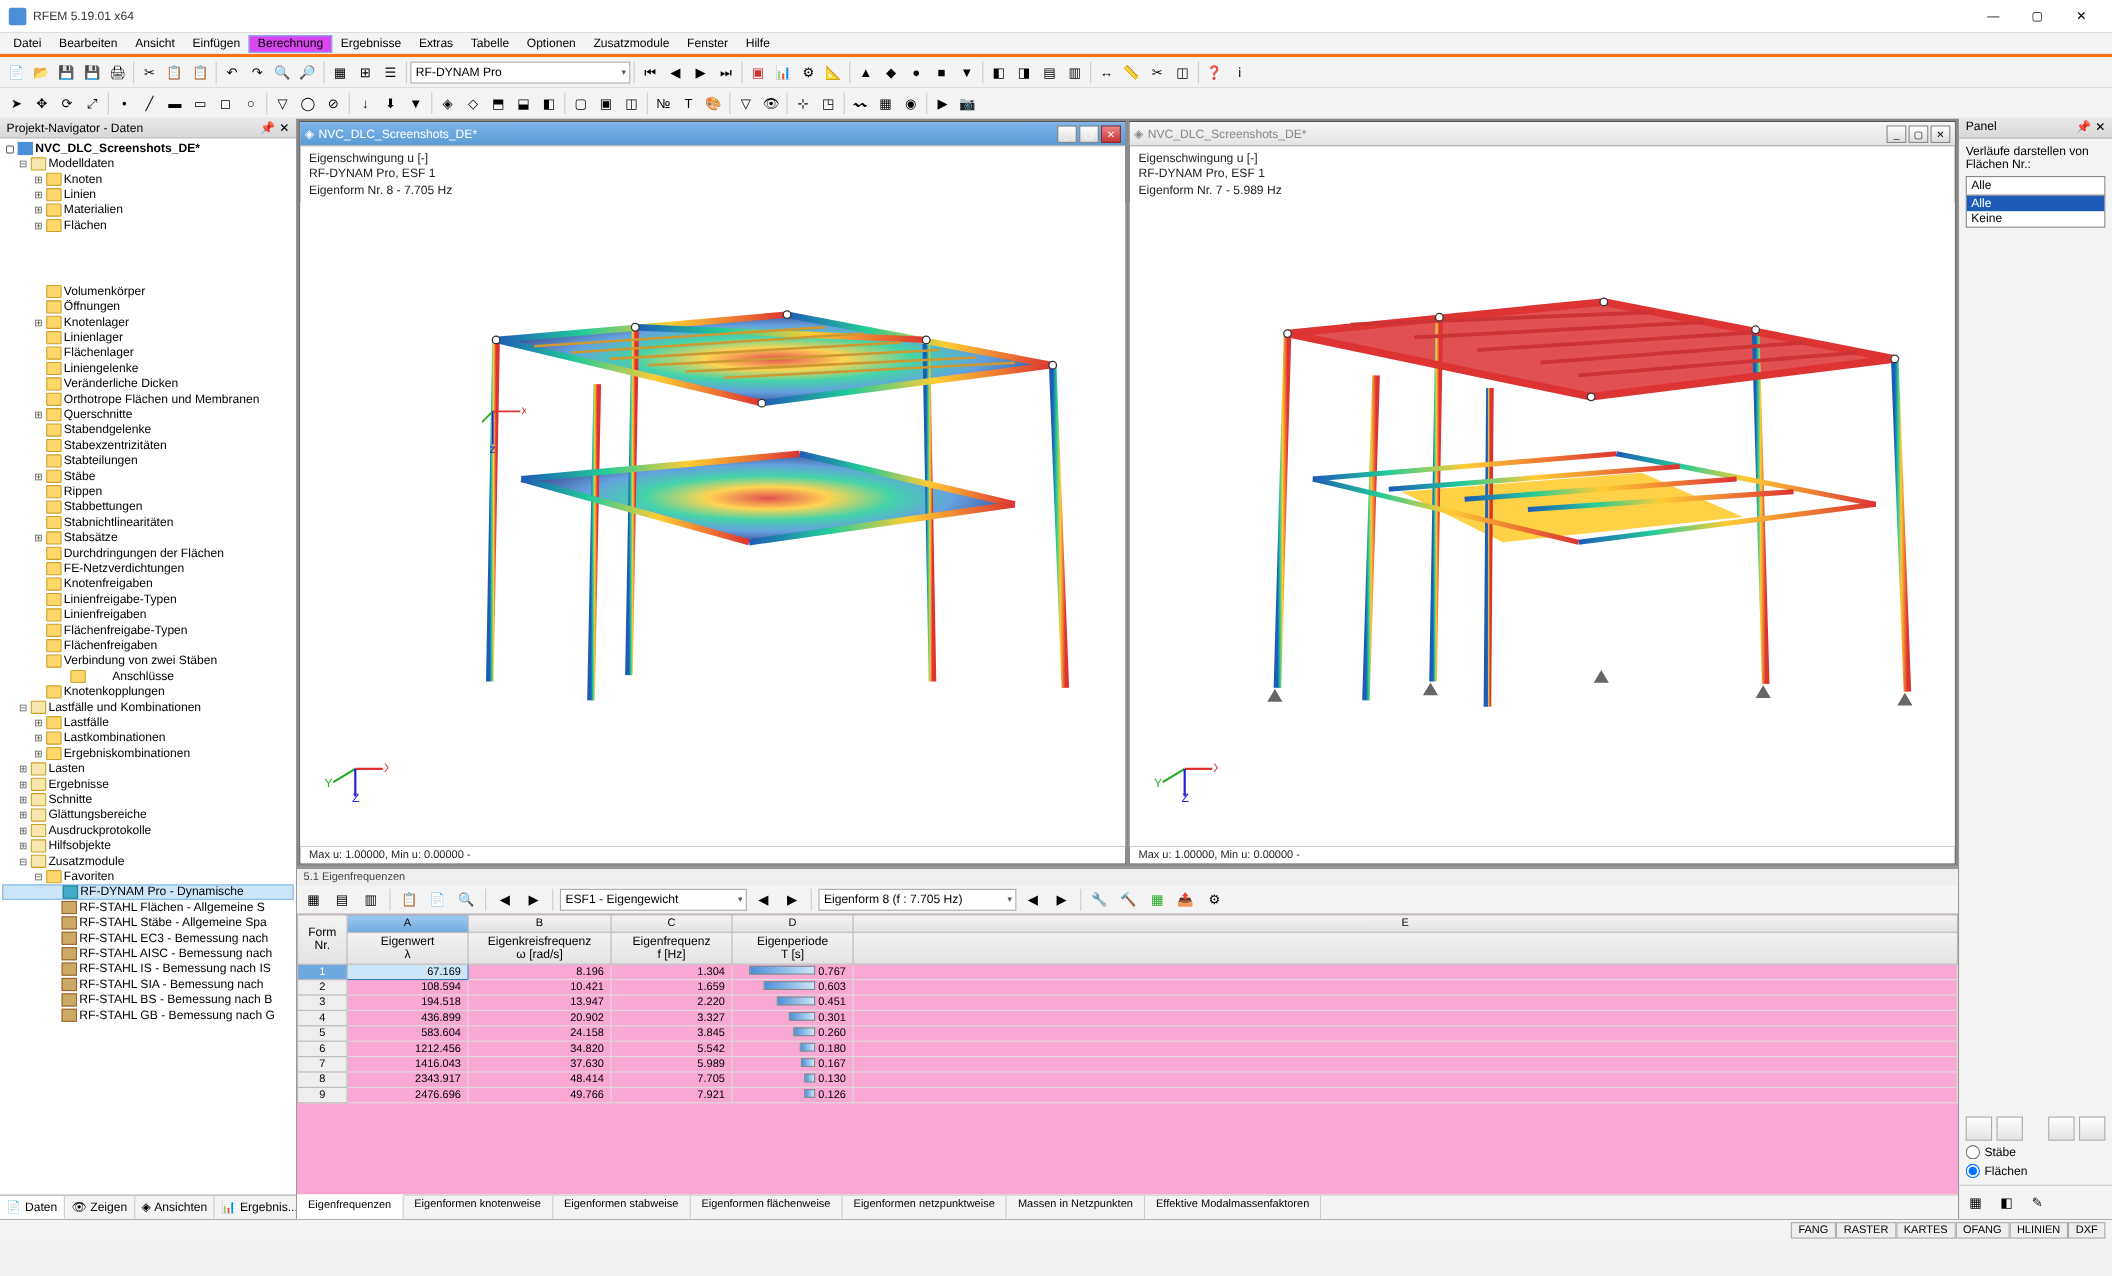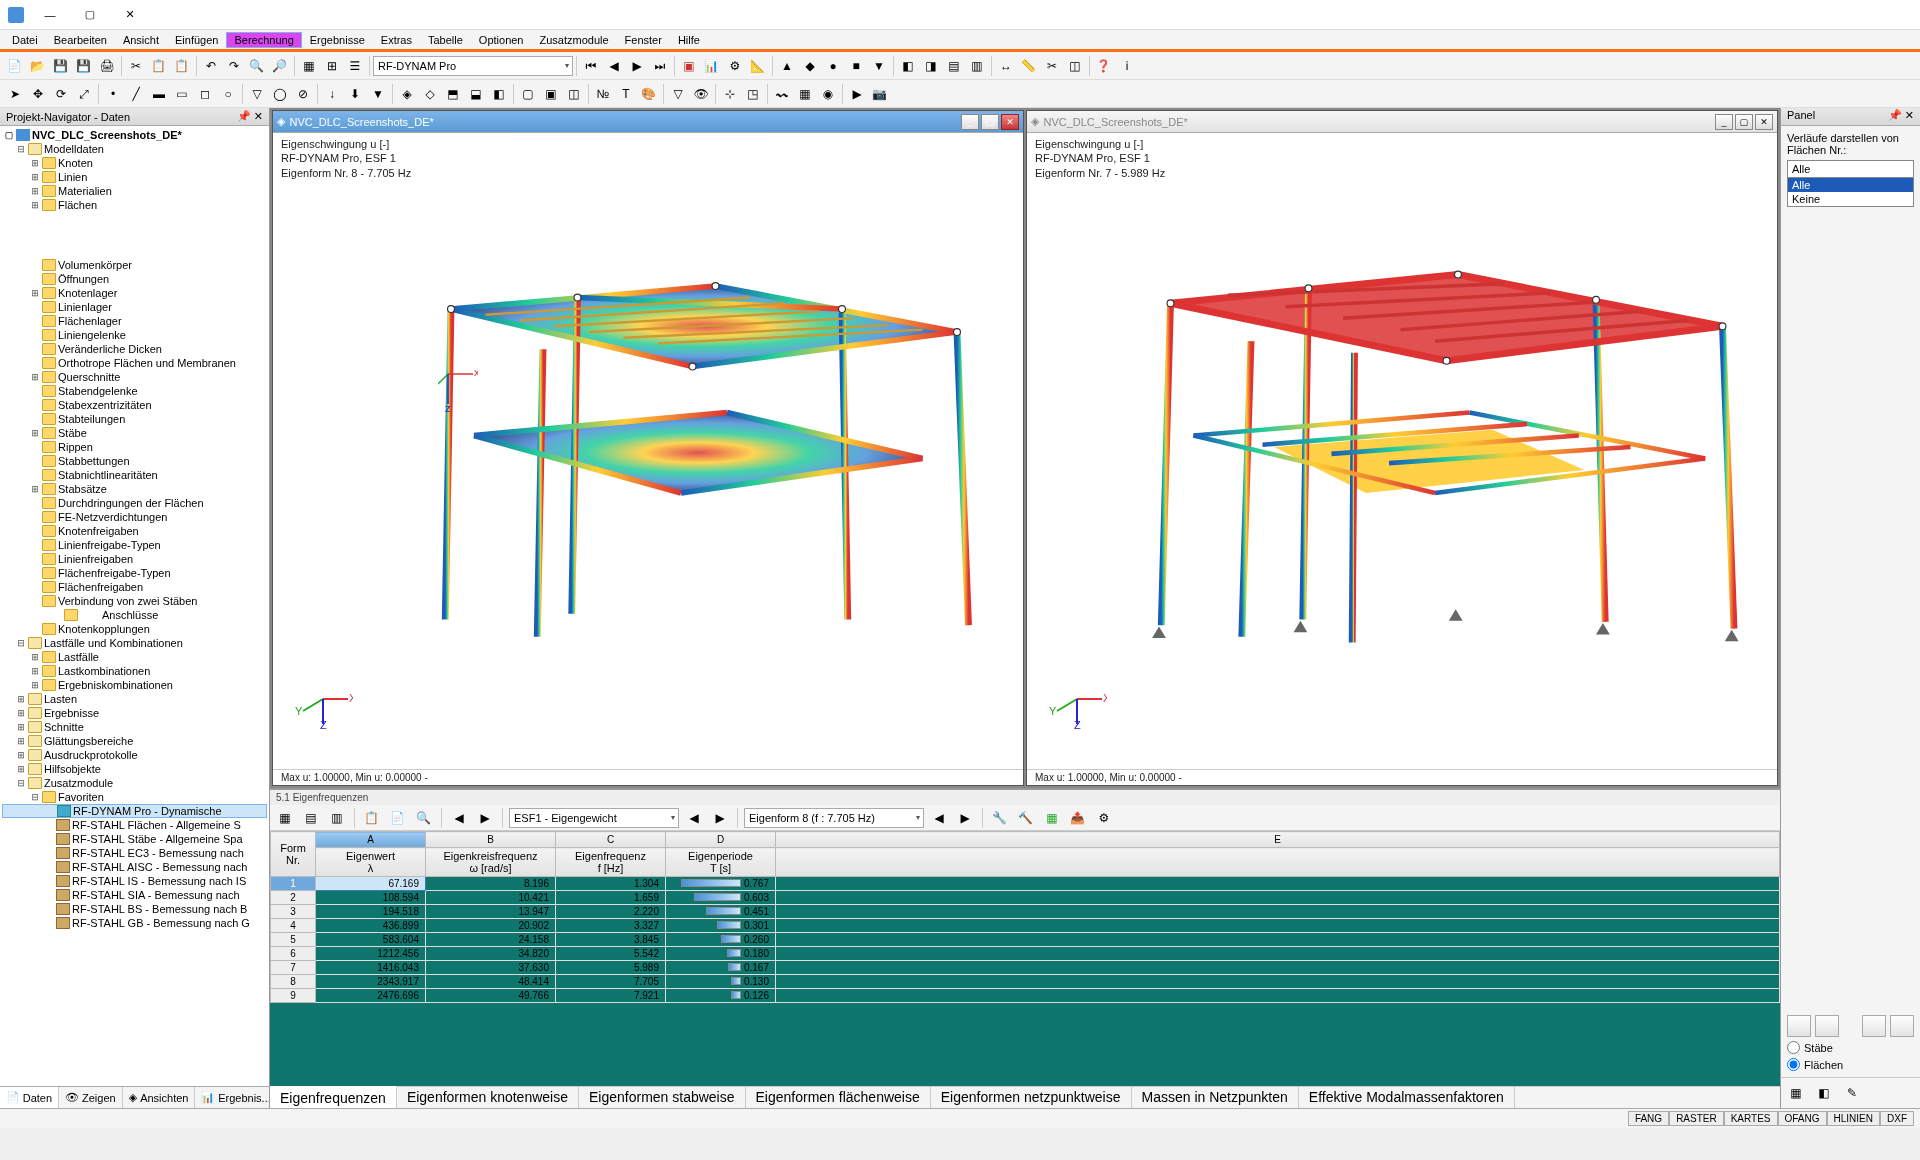--- a/index.html
+++ b/index.html
@@ -38,30 +38,30 @@
 .vbtn { width: 18px; height: 16px; border: 1px solid #888; background: linear-gradient(#fff,#ddd); margin-left: 2px; font-size: 9px; display:flex; align-items:center; justify-content:center; cursor:pointer;}
 .vbtn.close { background: linear-gradient(#e88,#c33); color:#fff; border-color:#922;}
 .vinfo { padding: 4px 8px; font-size: 10px; line-height: 1.3; color: #222; }
 .vcanvas { flex: 1; position: relative; background: #fff; }
 .vaxis { position: absolute; bottom: 40px; left: 20px; width: 60px; height: 60px; }
 .vfooter { padding: 2px 8px; font-size: 10px; border-top: 1px solid #ccc; color: #222; }
 .structural-model { position: absolute; top: 10px; left: 40px; right: 20px; bottom: 80px; }
 .tablearea { flex: 1; background: #f4f4f4; border-top: 2px solid #999; display: flex; flex-direction: column; }
 .table-caption { padding: 2px 6px; font-size: 10px; color: #444; background: #eee; }
 .table-toolbar { height: 26px; display: flex; align-items: center; padding: 2px 4px; gap: 4px; background: #f4f4f4; border-bottom: 1px solid #ccc; }
-.table-grid { flex:1; overflow:auto; background:#0f766e;}
+.table-grid { flex:1; overflow:auto; background:#f9a8d4;}
 .table-grid table { border-collapse: collapse; width: 100%; }
 .table-grid th { background: linear-gradient(#f3f3f3,#e3e3e3); border: 1px solid #bbb; padding: 2px 4px; font-weight: normal; font-size: 10px; }
 .table-grid th.colA { background: linear-gradient(#9ecbf2,#6fa8dc); }
 .table-grid td { border: 1px solid #ddd; padding: 1px 6px; text-align: right; font-size: 10px; }
 .table-grid td.rowhdr { background: #eee; text-align: center; border: 1px solid #bbb; }
 .table-grid tr.selrow td.rowhdr { background: #6fa8dc; color: #fff; }
 .table-grid tr.selrow td.cellA { background: #cde6f7; border: 1px solid #3a7abd; }
 .table-tabs { height: 22px; background: #f4f4f4; display: flex; border-top: 1px solid #ccc; }
-.table-tab { padding: 2px 10px; border-right: 1px solid #ccc; font-size: 14px; cursor: pointer; }
+.table-tab { padding: 2px 10px; border-right: 1px solid #ccc; font-size: 10px; cursor: pointer; }
 .table-tab.active { background: #fff; border-top: 2px solid #fff; margin-top: -1px; }
 .panel { width: 140px; background: #f4f4f4; border-left: 1px solid #999; display: flex; flex-direction: column; }
 .panel-header { height: 18px; background: linear-gradient(#e8e8e8,#d8d8d8); padding: 1px 6px; font-size: 10px; border-bottom: 1px solid #aaa; display:flex; justify-content:space-between;}
 .panel-body { padding: 6px; font-size: 10px; flex:1; display:flex; flex-direction:column;}
 .panel-combo { width: 100%; border: 1px solid #888; background: #fff; height: 18px; padding: 0 4px; margin-top:2px;}
 .panel-list { border: 1px solid #888; background: #fff; margin-top: -1px; }
 .panel-list div { padding: 1px 4px; }
 .panel-list div.sel { background: #1e5bb8; color: #fff; }
 .panel-btnrow { display: flex; gap: 4px; margin-top: 8px; }
 .panel-btn { width: 24px; height: 22px; border: 1px solid #aaa; background: linear-gradient(#fff,#e3e3e3); cursor:pointer;}
@@ -69,20 +69,21 @@
 .panel-bot-icons { display:flex; gap:6px; padding:4px; border-top:1px solid #ccc;}
 .statusbar { height: 20px; background: #f4f4f4; border-top: 1px solid #aaa; display: flex; justify-content: flex-end; align-items: center; padding: 0 6px; gap: 0; }
 .status-cell { border: 1px solid #aaa; padding: 1px 6px; font-size: 10px; background: #eee; }
 .bar-chart { display:inline-block; height:8px; background: linear-gradient(to right, #4a90d9, #cde6f7); border:1px solid #888;}
 </style>
 </head>
 <body>
 
 <div class="titlebar">
   <span style="width:16px;height:16px;background:#4a90d9;border-radius:2px;margin-right:6px;"></span>
+  <span class="title">RFEM 5.19.01 x64</span>
   <div class="winbtn">—</div>
   <div class="winbtn">▢</div>
   <div class="winbtn">✕</div>
 </div>
 
 <div class="menubar">
   <span class="mitem">Datei</span>
   <span class="mitem">Bearbeiten</span>
   <span class="mitem">Ansicht</span>
   <span class="mitem">Einfügen</span>

